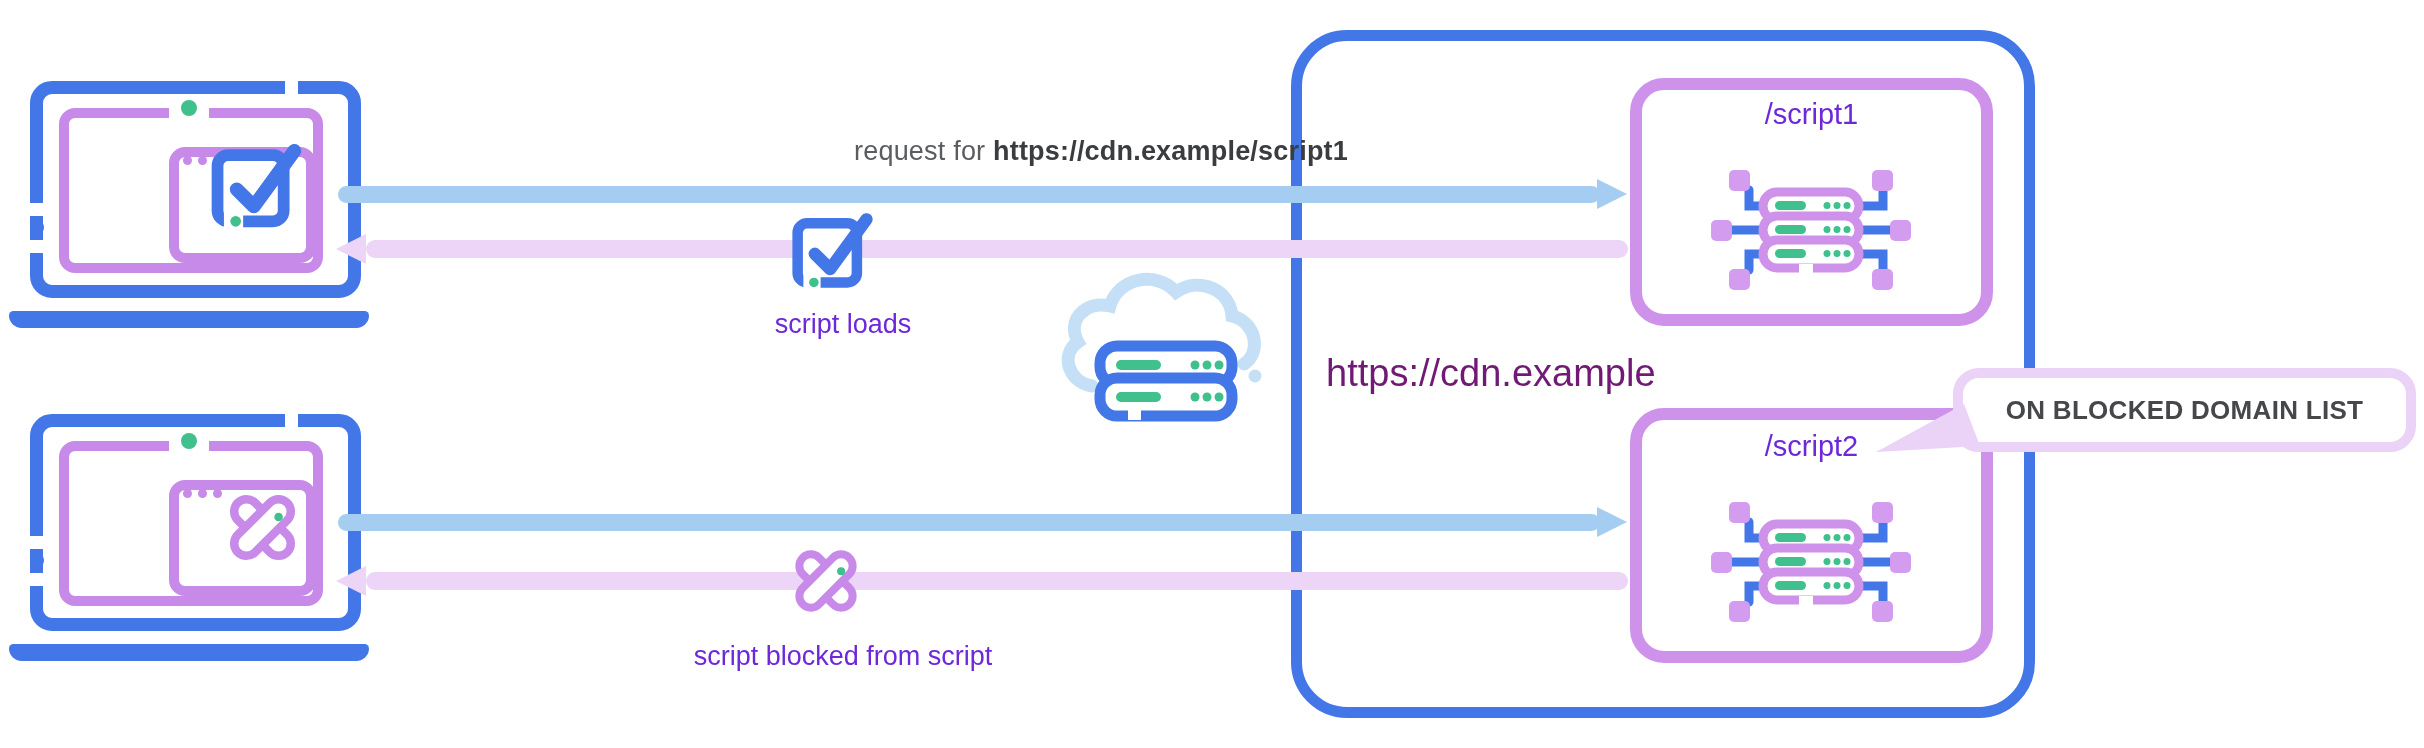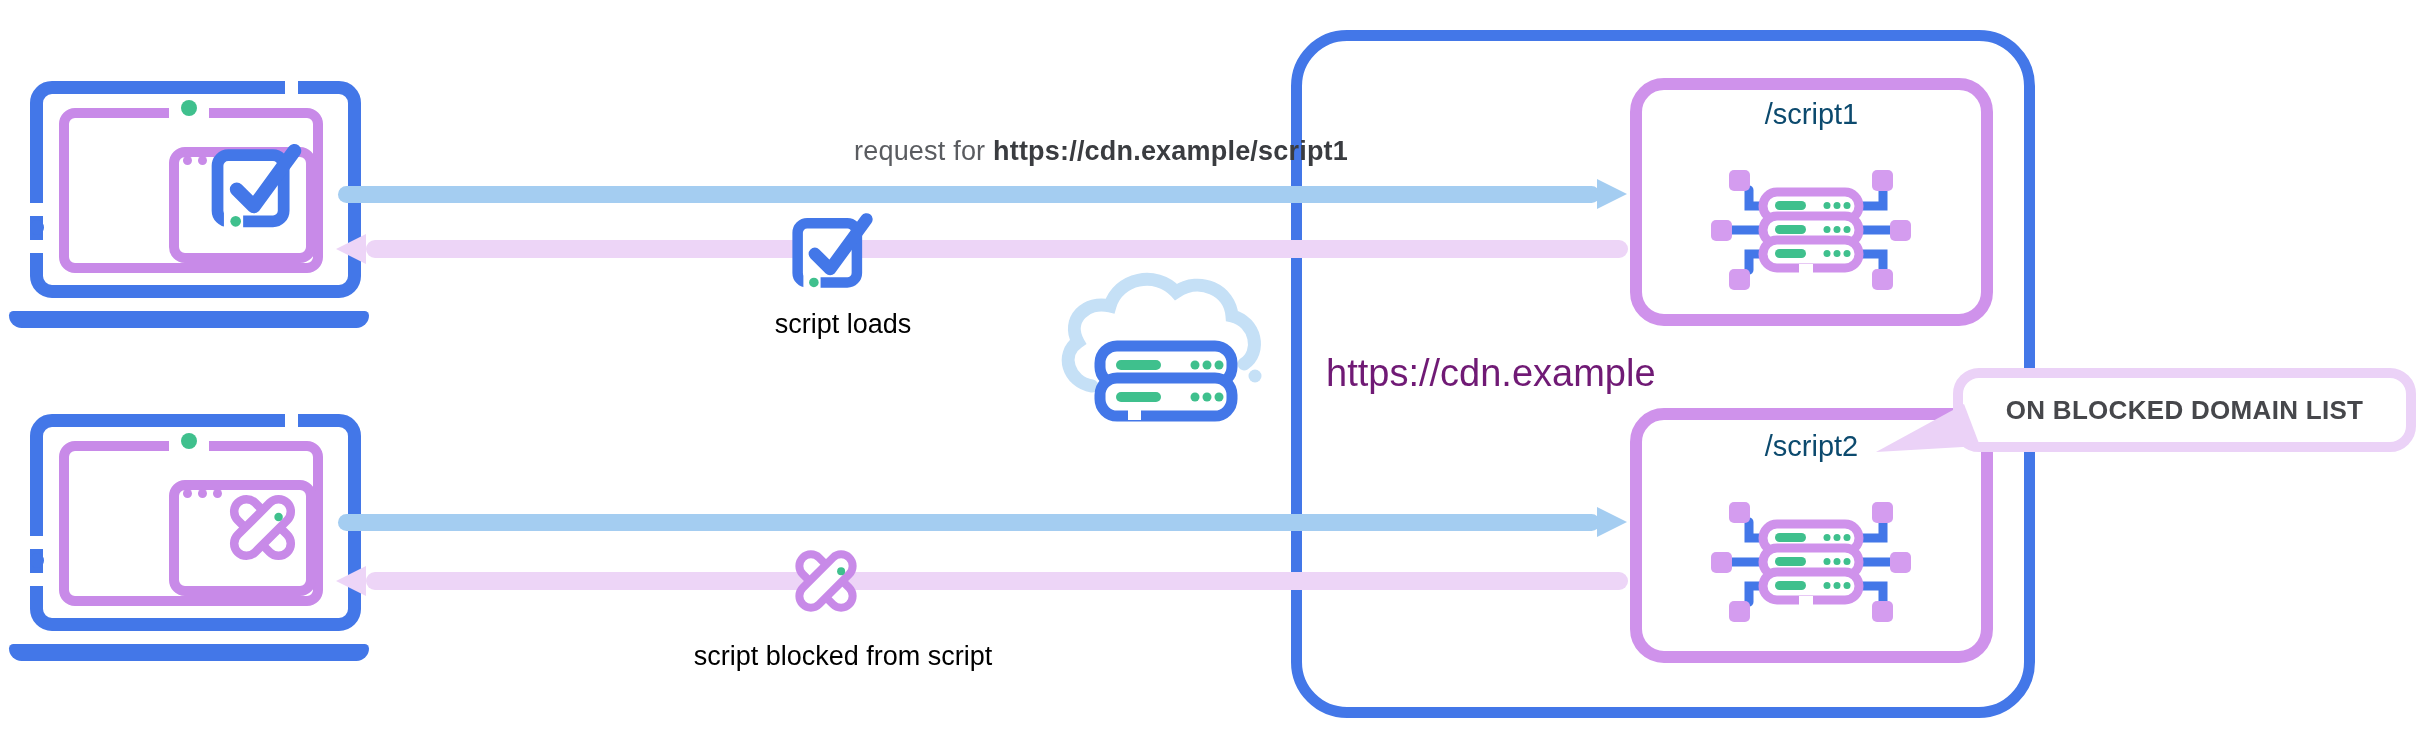--- a/index.html
+++ b/index.html
@@ -33,30 +33,30 @@
   .shaft.lav{background:#EDD5F7;height:18px;}
   .head{position:absolute;width:0;height:0;z-index:3;}
   .head.right{border-top:15px solid transparent;border-bottom:15px solid transparent;border-left:30px solid #A4CDF1;}
   .head.left{border-top:15px solid transparent;border-bottom:15px solid transparent;border-right:30px solid #EDD5F7;}
 
   
   .req-text{position:absolute;left:338px;width:1010px;text-align:center;
     font-size:27px;color:#5A5C60;z-index:4;letter-spacing:.2px;}
   .req-text b{color:#3A3C40;font-weight:bold;}
   .caption{position:absolute;left:338px;width:1010px;text-align:center;
-    font-size:27px;color:#000000;z-index:4;}
+    font-size:27px;color:#6d28d9;z-index:4;}
 
   
   .cdn{position:absolute;left:1291px;top:30px;width:744px;height:688px;box-sizing:border-box;
     border:11px solid #4377E8;border-radius:56px;z-index:1;background:#fff;}
   .cdn-label{position:absolute;left:1326px;top:352px;font-size:38px;color:#701a75;z-index:2;}
   .script-box{position:absolute;left:1630px;width:363px;box-sizing:border-box;background:#fff;
     border:12px solid #CF92EB;border-radius:34px;z-index:2;}
   .script-label{position:absolute;left:1630px;width:363px;text-align:center;
-    font-size:29px;color:#0c4a6e;z-index:3;}
+    font-size:29px;color:#6d28d9;z-index:3;}
 
   
   .callout{position:absolute;left:1953px;top:368px;width:463px;height:84px;box-sizing:border-box;
     background:#fff;border:10px solid #EBD2F7;border-radius:26px;z-index:5;
     display:flex;align-items:center;justify-content:center;}
   .callout span{font-size:26px;font-weight:bold;color:#46474B;letter-spacing:.3px;}
   .callout-tail{position:absolute;left:1876px;top:404px;z-index:6;}
 
   svg{display:block;}
   .badge{z-index:4;}

